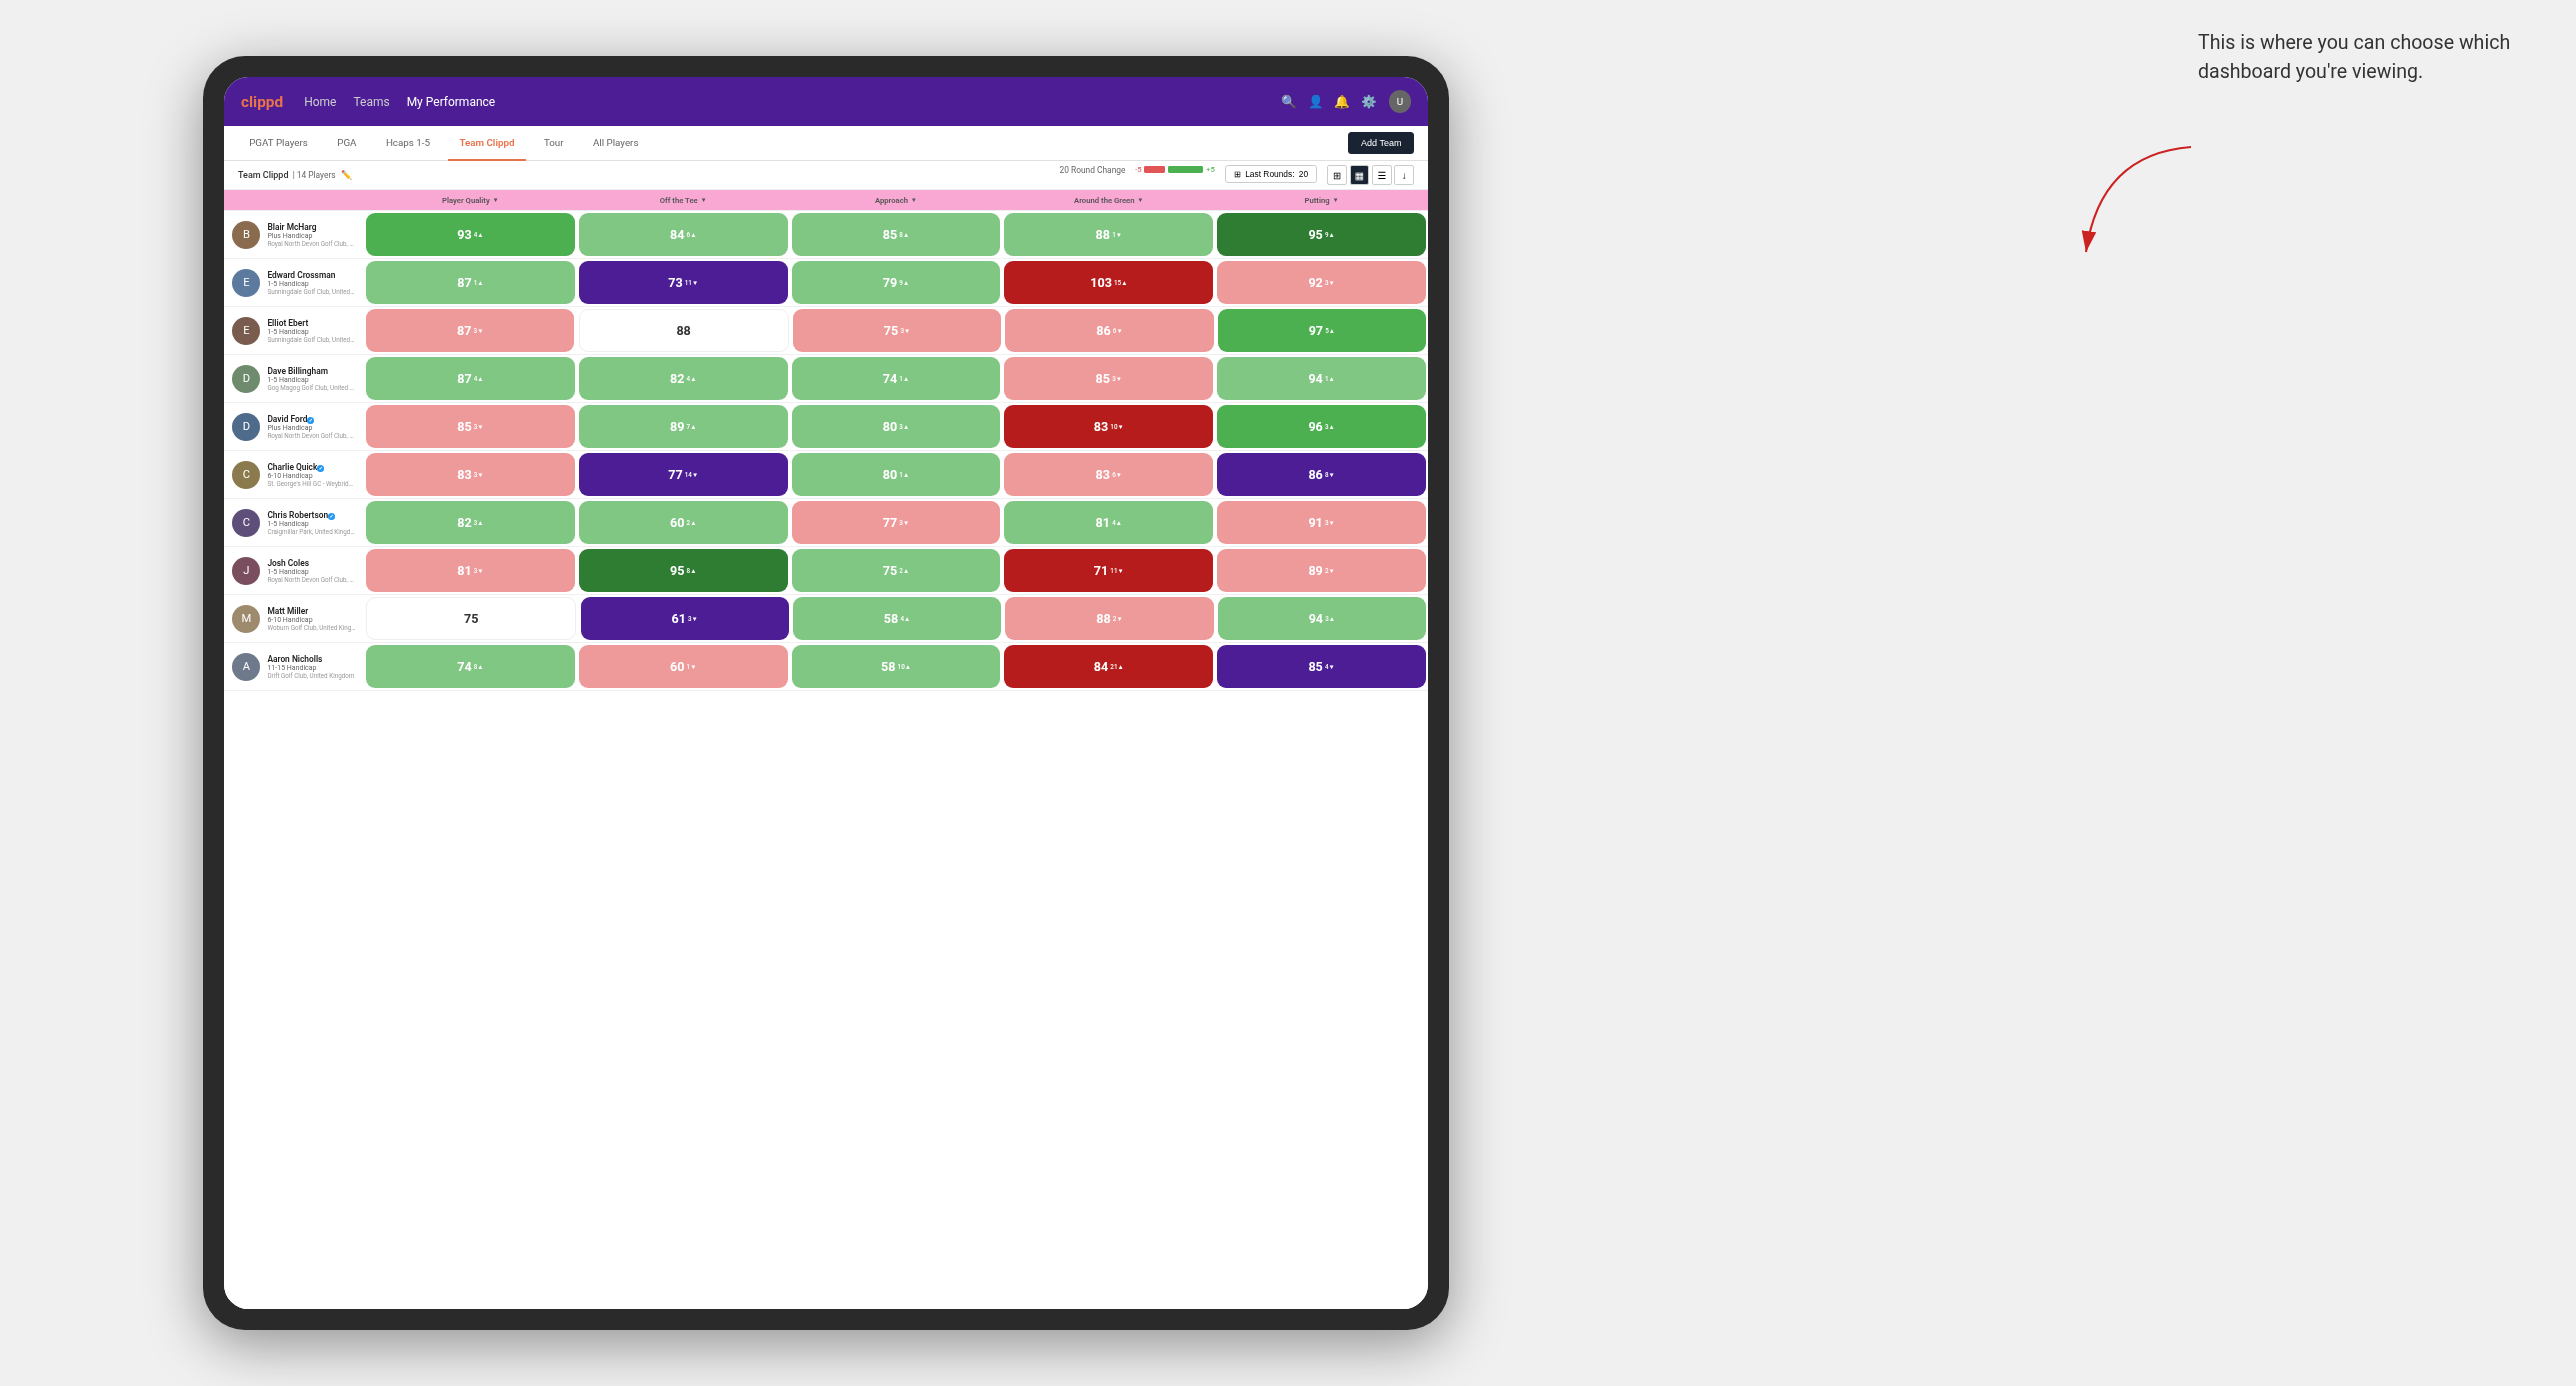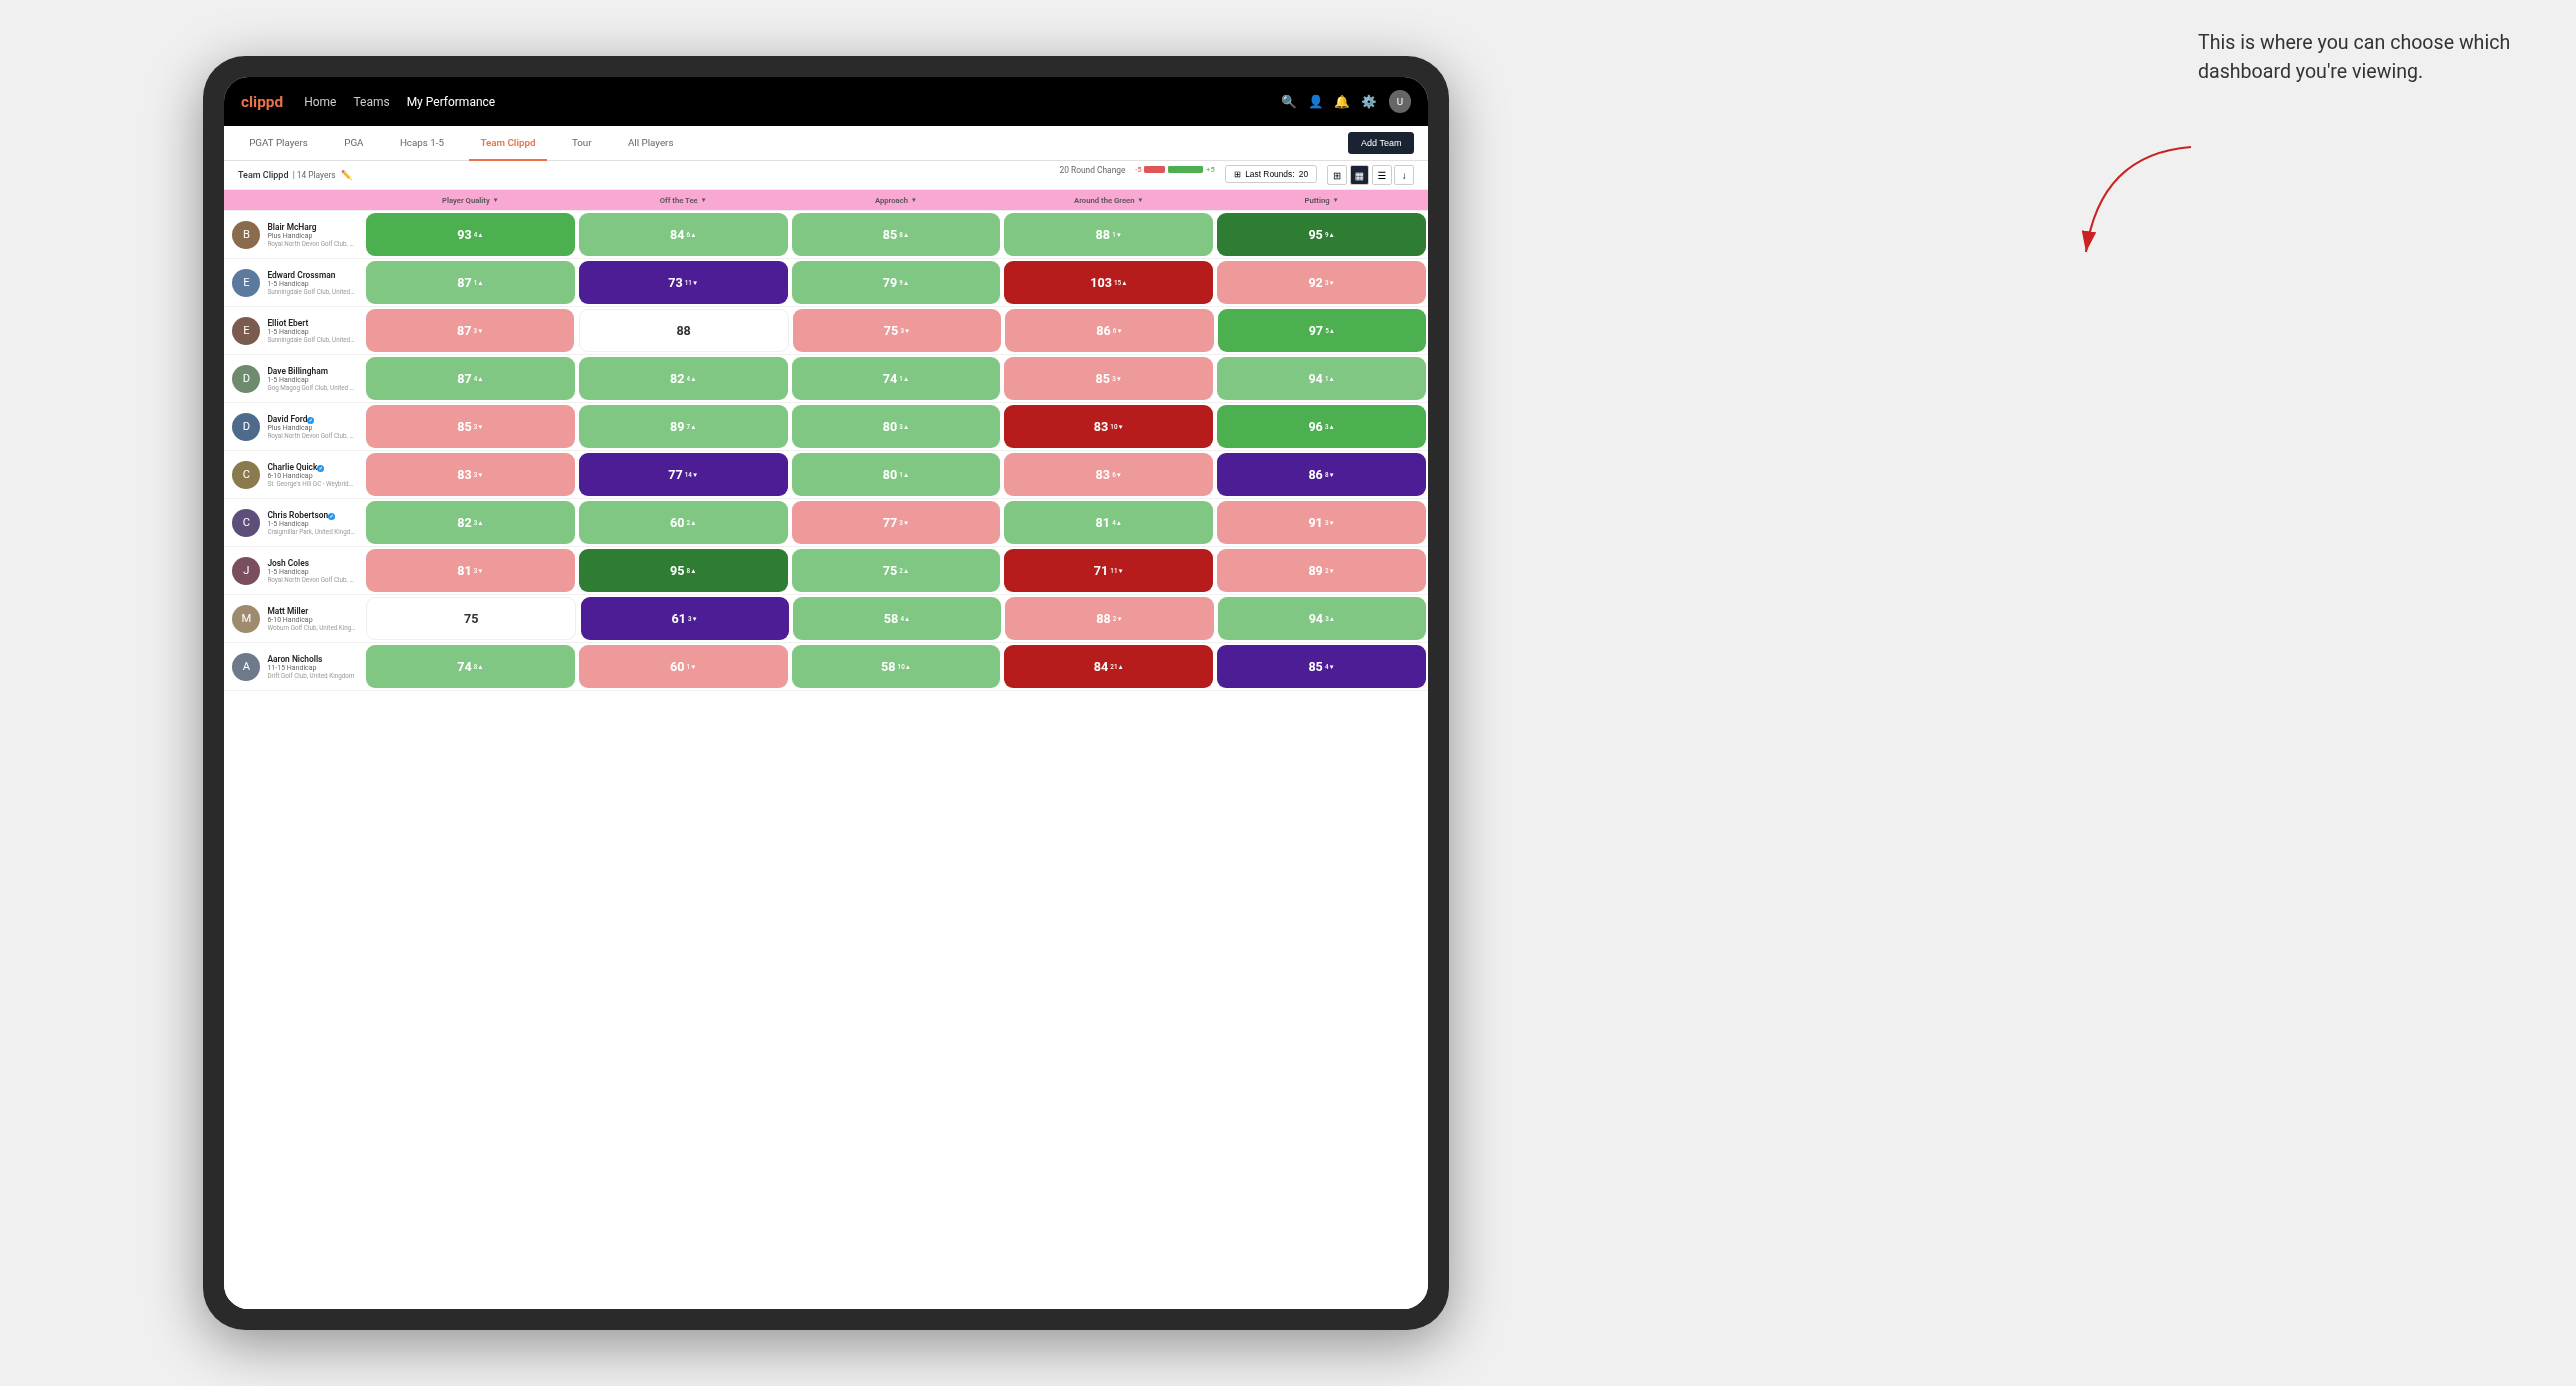--- a/index.html
+++ b/index.html
@@ -64,21 +64,21 @@
       height: 100%;
       background: #fff;
       border-radius: 24.5px;
       overflow: hidden;
       display: flex;
       flex-direction: column;
     }
 
     
     .navbar {
-      background: #000000;
+      background: #4c1d95;
       height: 49px;
       display: flex;
       align-items: center;
       padding: 0 17px;
       flex-shrink: 0;
     }
 
     .navbar-logo {
       color: #e8734a;
       font-size: 15.4px;
@@ -133,21 +133,21 @@
       display: flex;
       align-items: center;
       padding: 0 14px;
       height: 35px;
       flex-shrink: 0;
     }
 
     .tabbar-tabs {
       display: flex;
       flex: 1;
-      gap: 14px;
+      gap: 7px;
       text-align: center;
     }
 
     .tab {
       padding: 0 11.2px;
       height: 35px;
       display: flex;
       align-items: center;
       font-size: 9.8px;
       color: #666;

